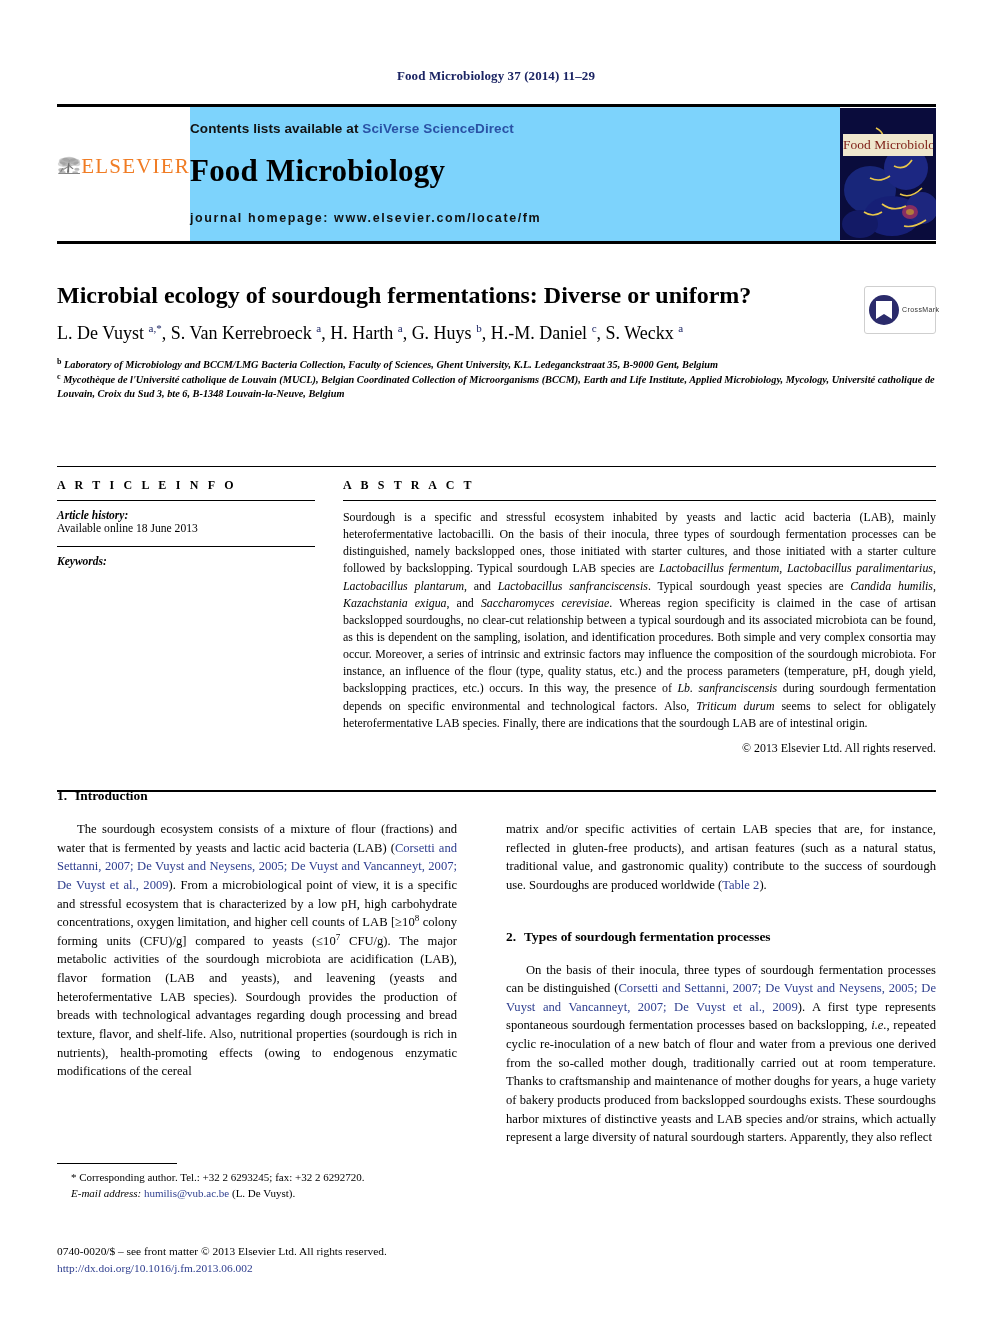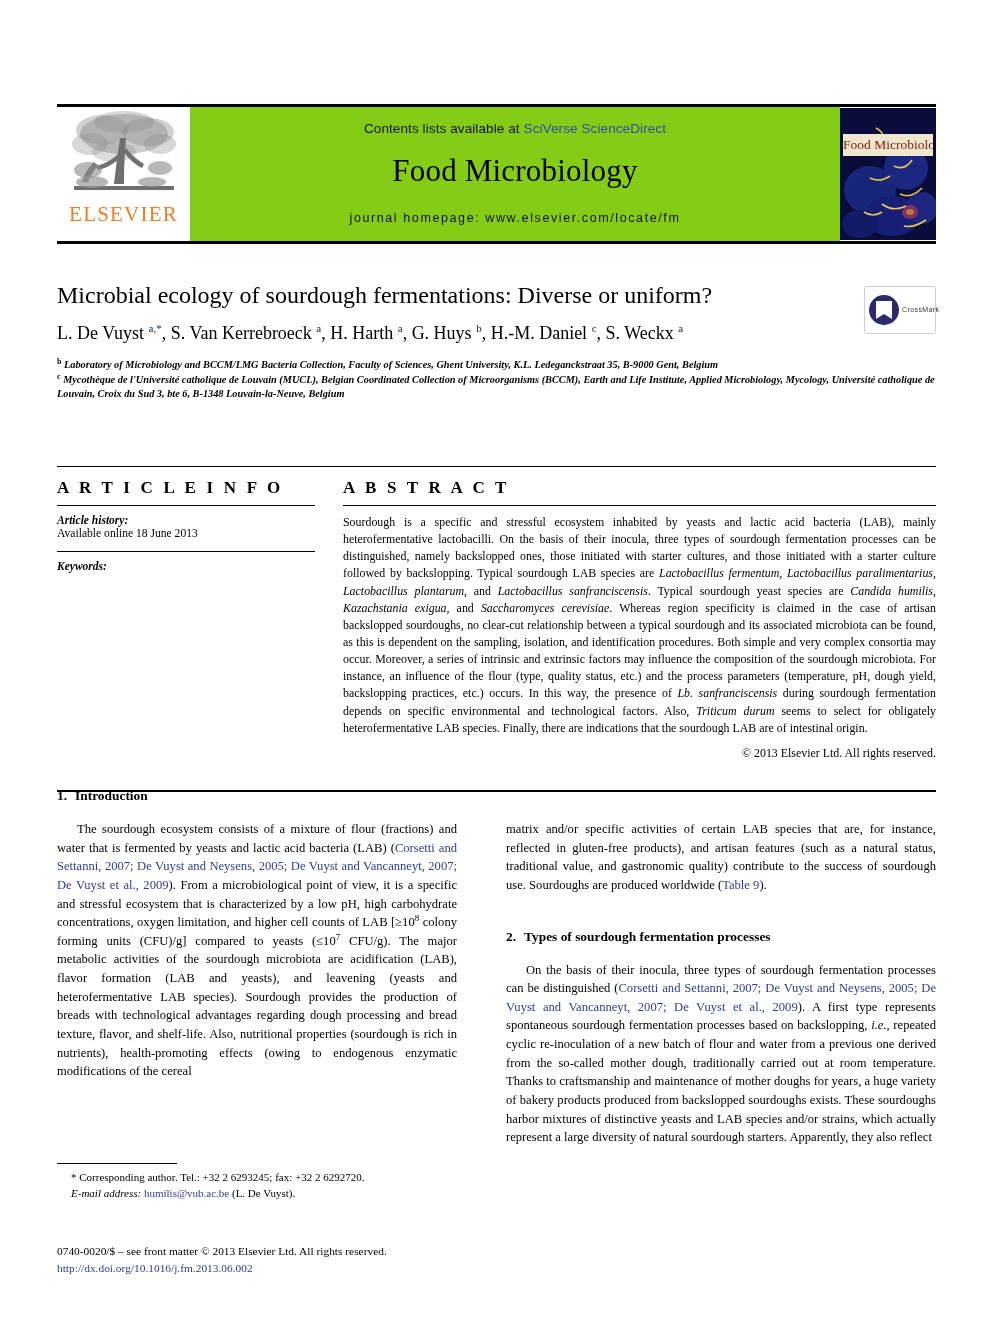--- a/index.html
+++ b/index.html
@@ -52,21 +52,21 @@
     width: 879px;
     height: 134px;
   }
   .elsevier-logo {
     position: absolute;
     left: 0; top: 0;
     width: 133px;
     height: 134px;
     background: #ffffff;
     display: flex;
-    flex-direction: column;
+    flex-direction: row;
     align-items: center;
     justify-content: flex-end;
     padding-bottom: 16px;
     box-sizing: border-box;
   }
   .elsevier-tree {
     width: 112px;
     height: 95px;
     display: block;
   }
@@ -76,22 +76,22 @@
     font-size: 21px;
     letter-spacing: 1.2px;
     line-height: 1;
     margin-top: 1px;
   }
   .grey-band {
     position: absolute;
     left: 133px; top: 0;
     width: 650px;
     height: 134px;
-    background: #84cc16;
-    text-align: center;
+    background: #7dd3fc;
+    font-weight: bold;
   }
   .contents-line {
     font-family: "Liberation Sans", sans-serif;
     font-size: 13.5px;
     color: #111;
     padding-top: 14px;
     letter-spacing: 0.1px;
   }
   .contents-line .sd {
     color: #2a52a5;
@@ -151,21 +151,21 @@
     position: absolute;
     left: 57px;
     top: 282px;
     width: 879px;
   }
   .paper-title {
     font-family: "Liberation Serif", serif;
     font-size: 24px;
     color: #000;
     margin: 0;
-    font-weight: normal;
+    font-weight: bold;
     line-height: 1.15;
     width: 760px;
   }
   .authors {
     font-family: "Liberation Serif", serif;
     font-size: 18px;
     margin-top: 13px;
     color: #000;
     line-height: 1.2;
   }
@@ -238,21 +238,21 @@
   }
   .abstract-col {
     position: absolute;
     left: 343px;
     top: 478px;
     width: 593px;
   }
   .sec-head {
     font-family: "Liberation Serif", serif;
     font-weight: bold;
-    font-size: 17px;
+    font-size: 12px;
     letter-spacing: 3.2px;
     color: #000;
     margin: 0 0 7px 0;
   }
   .hr-thin { border-top: 1.1px solid #000; margin: 0 0 8px 0; }
   .hr-thin2 { border-top: 1.1px solid #000; margin: 10px 0 8px 0; }
 
   .info-sub {
     font-family: "Liberation Serif", serif;
     font-style: italic;
@@ -363,20 +363,21 @@
     font-size: 11.4px;
     line-height: 1.45;
   }
   .imprint .doi { color: #2d3d8e; }
 </style>
 </head>
 <body>
 
 <div class="page">
 
+  <div class="running-head">Food Microbiology 37 (2014) 11–29</div>
 
   <div class="masthead">
     <div class="masthead-inner">
 
       <div class="elsevier-logo">
         <svg class="elsevier-tree" viewBox="0 0 112 95">
           <g fill="#8c8c8c">
             <ellipse cx="56" cy="26" rx="44" ry="20" opacity="0.45"></ellipse>
             <ellipse cx="34" cy="22" rx="26" ry="15" opacity="0.4"></ellipse>
             <ellipse cx="80" cy="24" rx="26" ry="14" opacity="0.4"></ellipse>
@@ -477,21 +478,21 @@
   <div class="info-rule-bottom"></div>
 
   <div class="body-left">
     <h2 class="sec-title">
       <span class="num">1.</span><span>Introduction</span>
     </h2>
     <p class="para">The sourdough ecosystem consists of a mixture of flour (fractions) and water that is fermented by yeasts and lactic acid bacteria (LAB) (<span class="ref">Corsetti and Settanni, 2007; De Vuyst and Neysens, 2005; De Vuyst and Vancanneyt, 2007; De Vuyst et al., 2009</span>). From a microbiological point of view, it is a specific and stressful ecosystem that is characterized by a low pH, high carbohydrate concentrations, oxygen limitation, and higher cell counts of LAB [≥10<sup>8</sup> colony forming units (CFU)/g] compared to yeasts (≤10<sup>7</sup> CFU/g). The major metabolic activities of the sourdough microbiota are acidification (LAB), flavor formation (LAB and yeasts), and leavening (yeasts and heterofermentative LAB species). Sourdough provides the production of breads with technological advantages regarding dough processing and bread texture, flavor, and shelf-life. Also, nutritional properties (sourdough is rich in nutrients), health-promoting effects (owing to endogenous enzymatic modifications of the cereal</p>
   </div>
 
   <div class="body-right">
-    <p class="para noindent">matrix and/or specific activities of certain LAB species that are, for instance, reflected in gluten-free products), and artisan features (such as a natural status, traditional value, and gastronomic quality) contribute to the success of sourdough use. Sourdoughs are produced worldwide (<span class="ref">Table 9</span>).</p>
+    <p class="para noindent">matrix and/or specific activities of certain LAB species that are, for instance, reflected in gluten-free products), and artisan features (such as a natural status, traditional value, and gastronomic quality) contribute to the success of sourdough use. Sourdoughs are produced worldwide (<span class="ref">Table 2</span>).</p>
     <h2 class="sec-title spaced">
       <span class="num">2.</span><span>Types of sourdough fermentation processes</span>
     </h2>
     <p class="para">On the basis of their inocula, three types of sourdough fermentation processes can be distinguished (<span class="ref">Corsetti and Settanni, 2007; De Vuyst and Neysens, 2005; De Vuyst and Vancanneyt, 2007; De Vuyst et al., 2009</span>). A first type represents spontaneous sourdough fermentation processes based on backslopping, <i>i.e.</i>, repeated cyclic re-inoculation of a new batch of flour and water from a previous one derived from the so-called mother dough, traditionally carried out at room temperature. Thanks to craftsmanship and maintenance of mother doughs for years, a huge variety of bakery products produced from backslopped sourdoughs exists. These sourdoughs harbor mixtures of distinctive yeasts and LAB species and/or strains, which actually represent a large diversity of natural sourdough starters. Apparently, they also reflect</p>
   </div>
 
   <div class="footnote-rule"></div>
   <div class="footnote">
     <p class="fn-line fn-indent">* Corresponding author. Tel.: +32 2 6293245; fax: +32 2 6292720.</p>
     <p class="fn-line fn-indent"><i>E-mail address:</i> <span class="mailto">humilis@vub.ac.be</span> (L. De Vuyst).</p>

